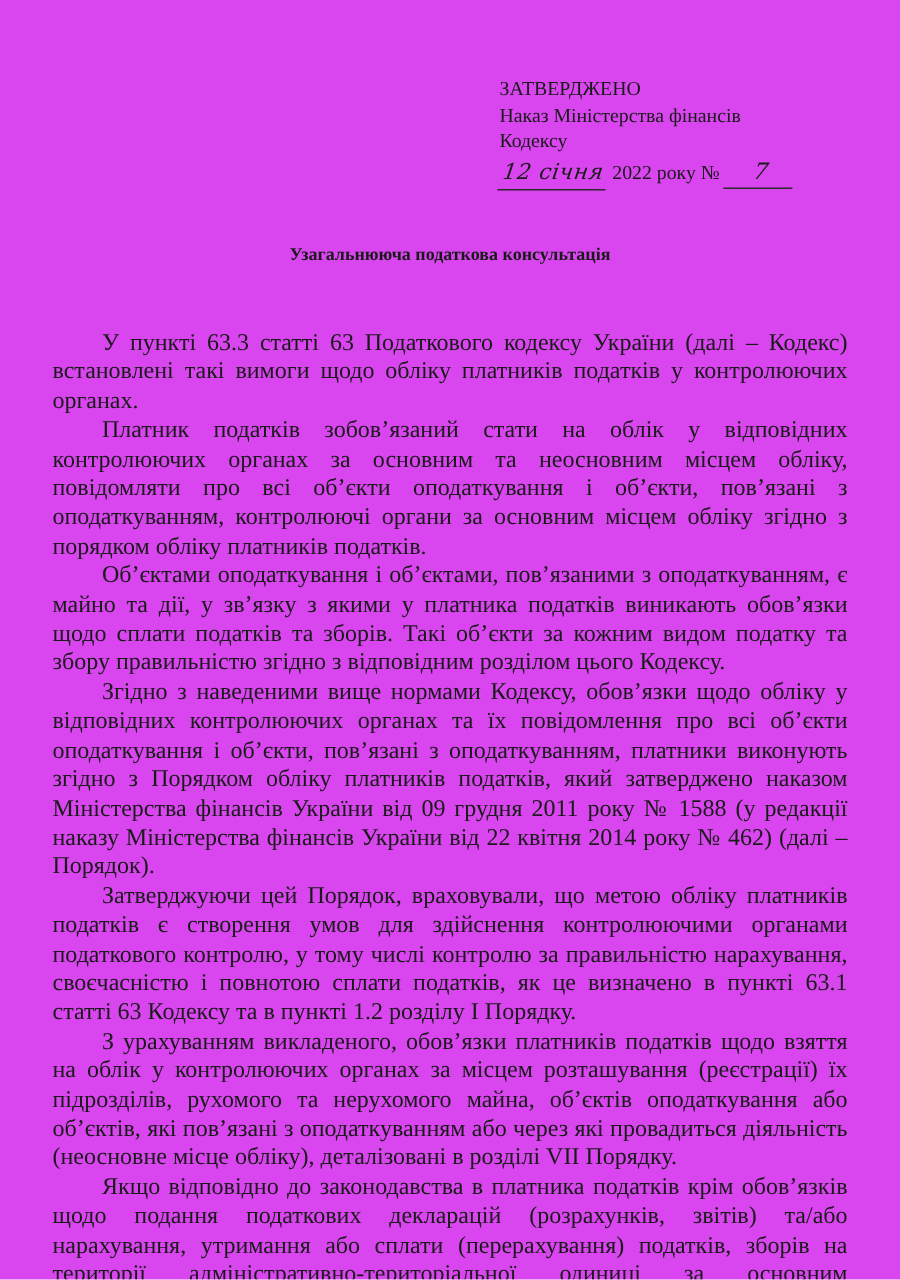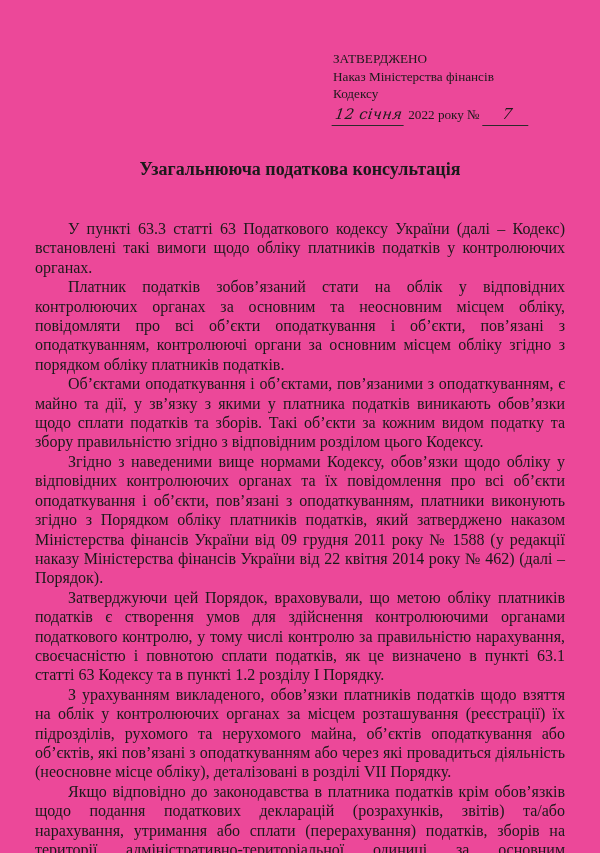--- a/index.html
+++ b/index.html
@@ -4,21 +4,21 @@
 <style>
   html, body {
     margin: 0;
     padding: 0;
     background: #ffffff;
   }
   .page {
     position: relative;
     width: 600px;
     height: 853px;
-    background: #ec4899;
+    background: #d946ef;
     overflow: hidden;
     font-family: "Liberation Serif", "DejaVu Serif", serif;
     color: #1a1a1a;
   }
 
   
   .approval-block {
     position: absolute;
     left: 333px;
     top: 50px;
@@ -66,21 +66,21 @@
   }
 
   
   .doc-title {
     position: absolute;
     left: 35px;
     top: 158px;
     width: 530px;
     text-align: center;
     font-weight: bold;
-    font-size: 18px;
+    font-size: 12px;
     line-height: 22px;
   }
   .doc-title .title-line {
     display: block;
   }
 
   
   .body-text {
     position: absolute;
     left: 35px;

